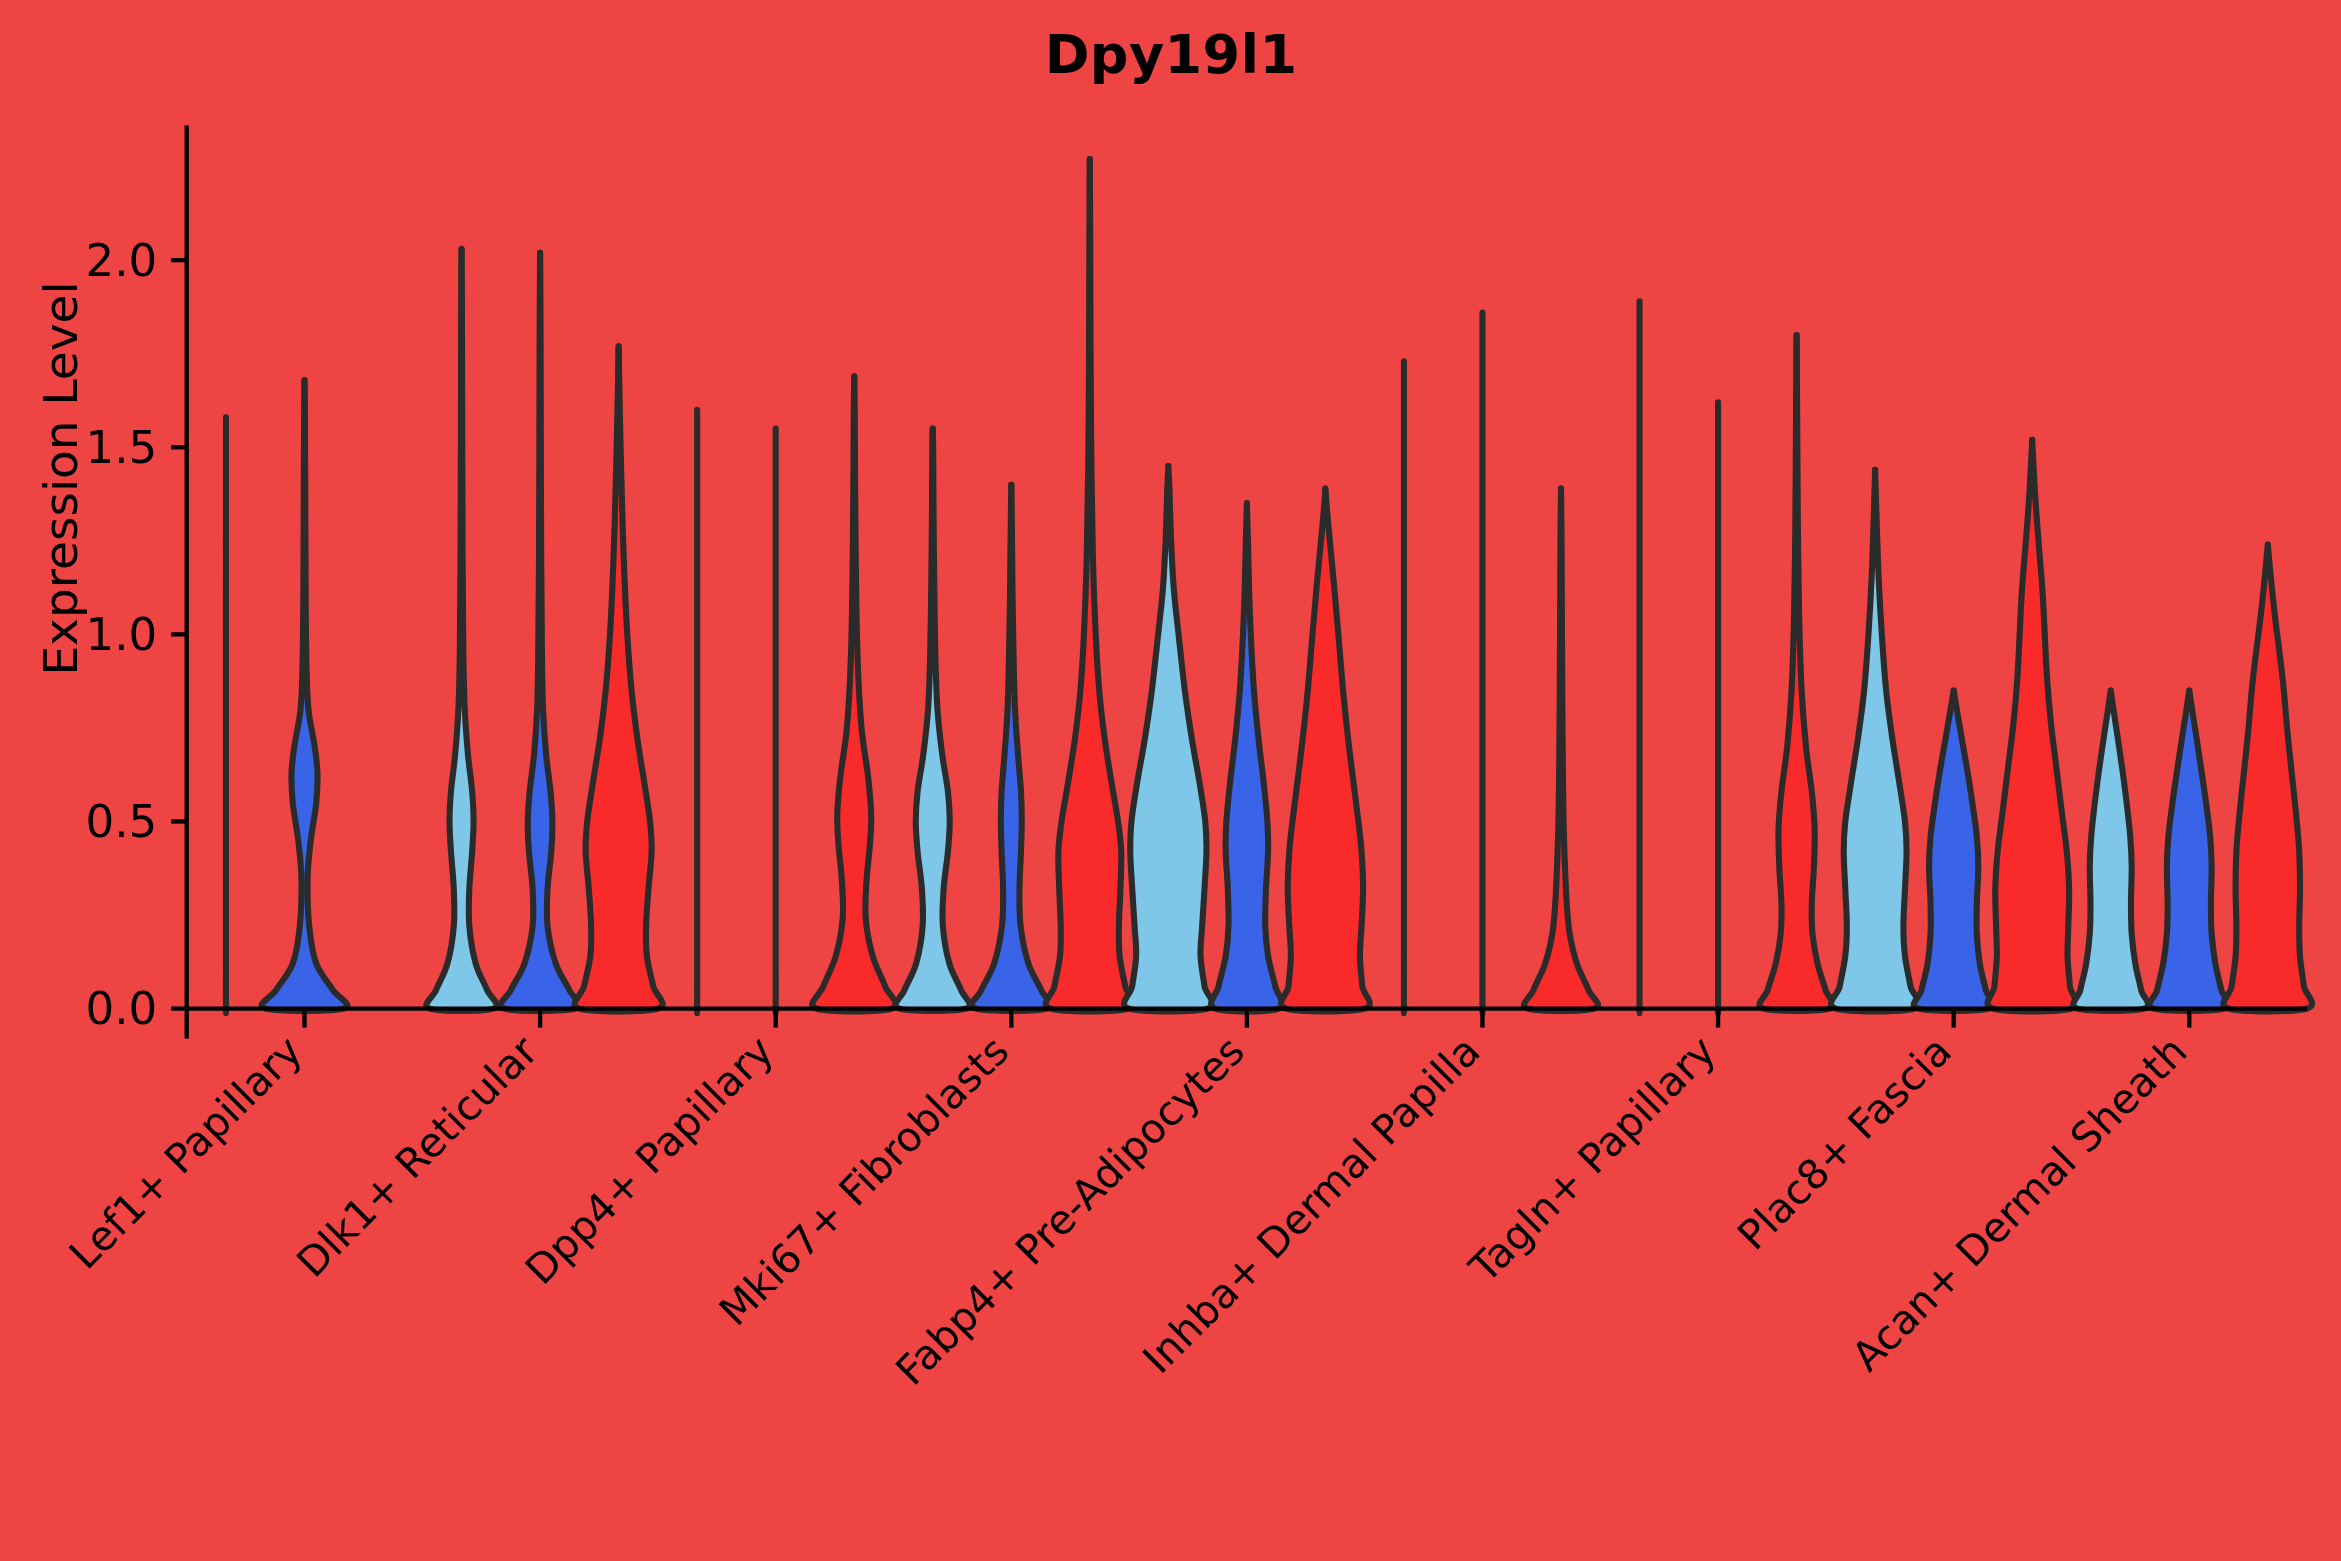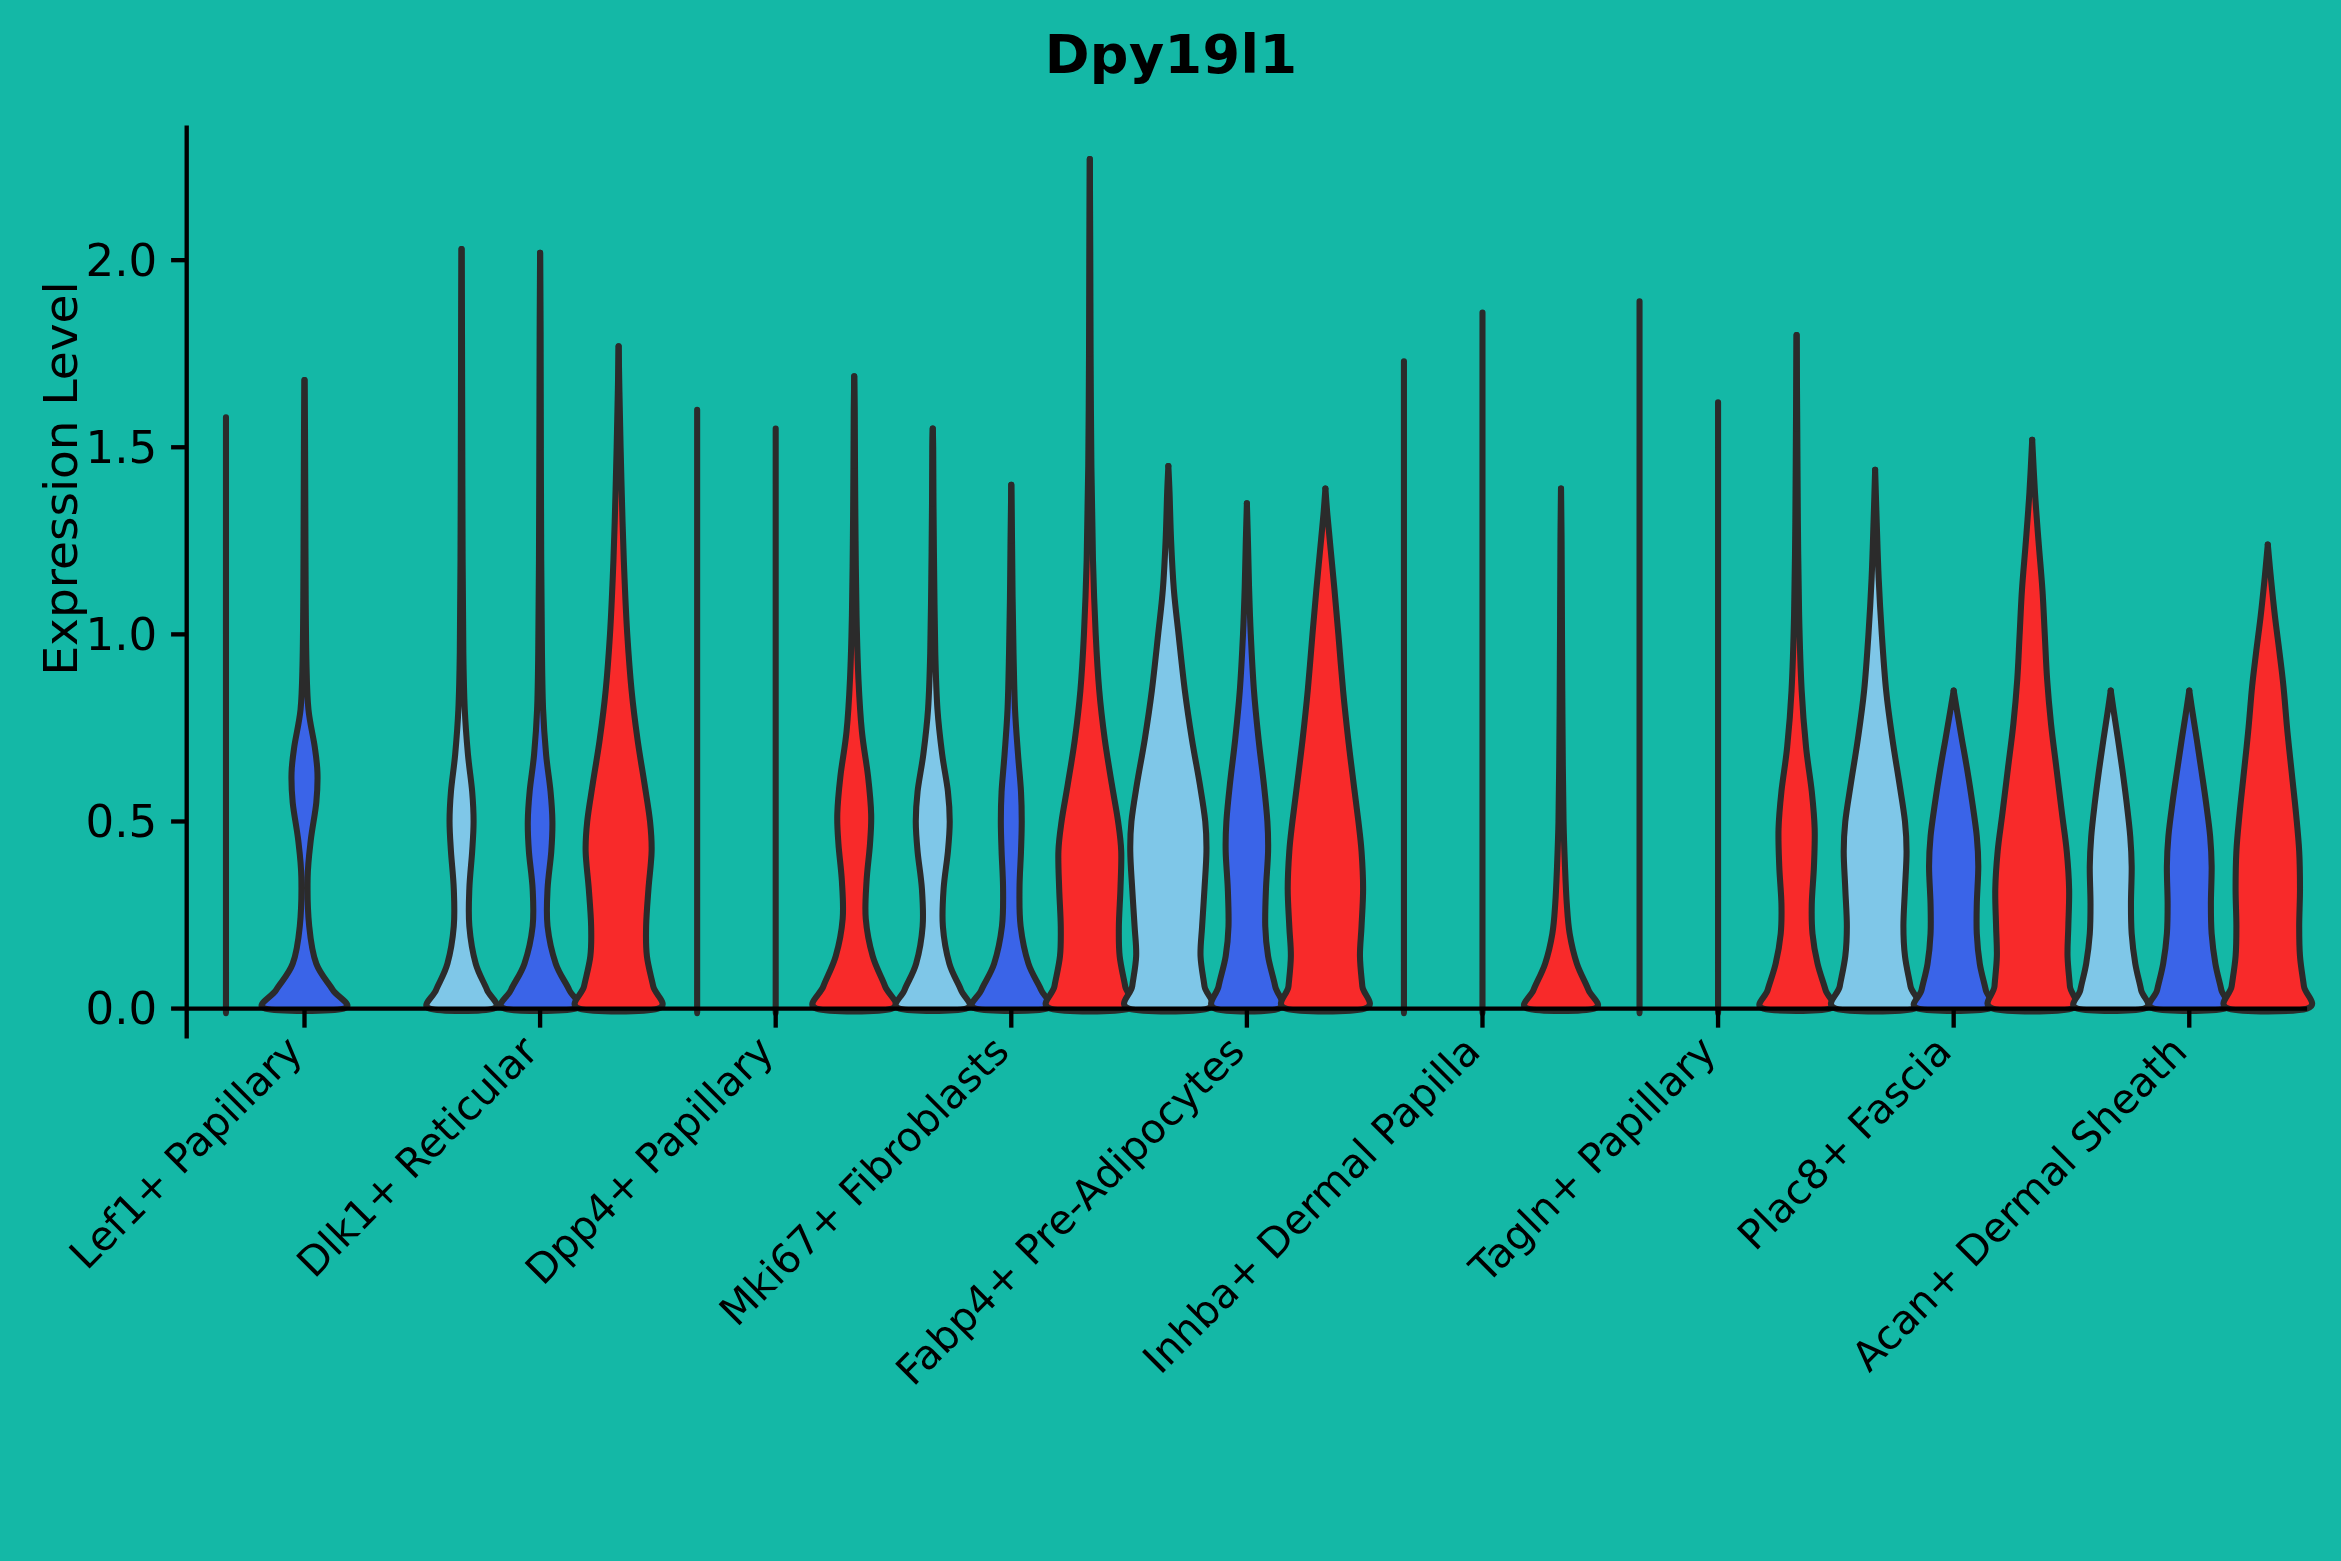--- a/index.html
+++ b/index.html
@@ -4,21 +4,21 @@
 <style>
   html, body {
     margin: 0;
     padding: 0;
     background: #ffffff;
   }
   #page {
     position: relative;
     width: 2342px;
     height: 1561px;
-    background: #14b8a6;
+    background: #ef4444;
     font-family: "DejaVu Sans", sans-serif;
     overflow: hidden;
   }
   #plot-title {
     position: absolute;
     left: 0;
     top: 22.6px;
     width: 2342px;
     text-align: center;
     font-size: 54px;

